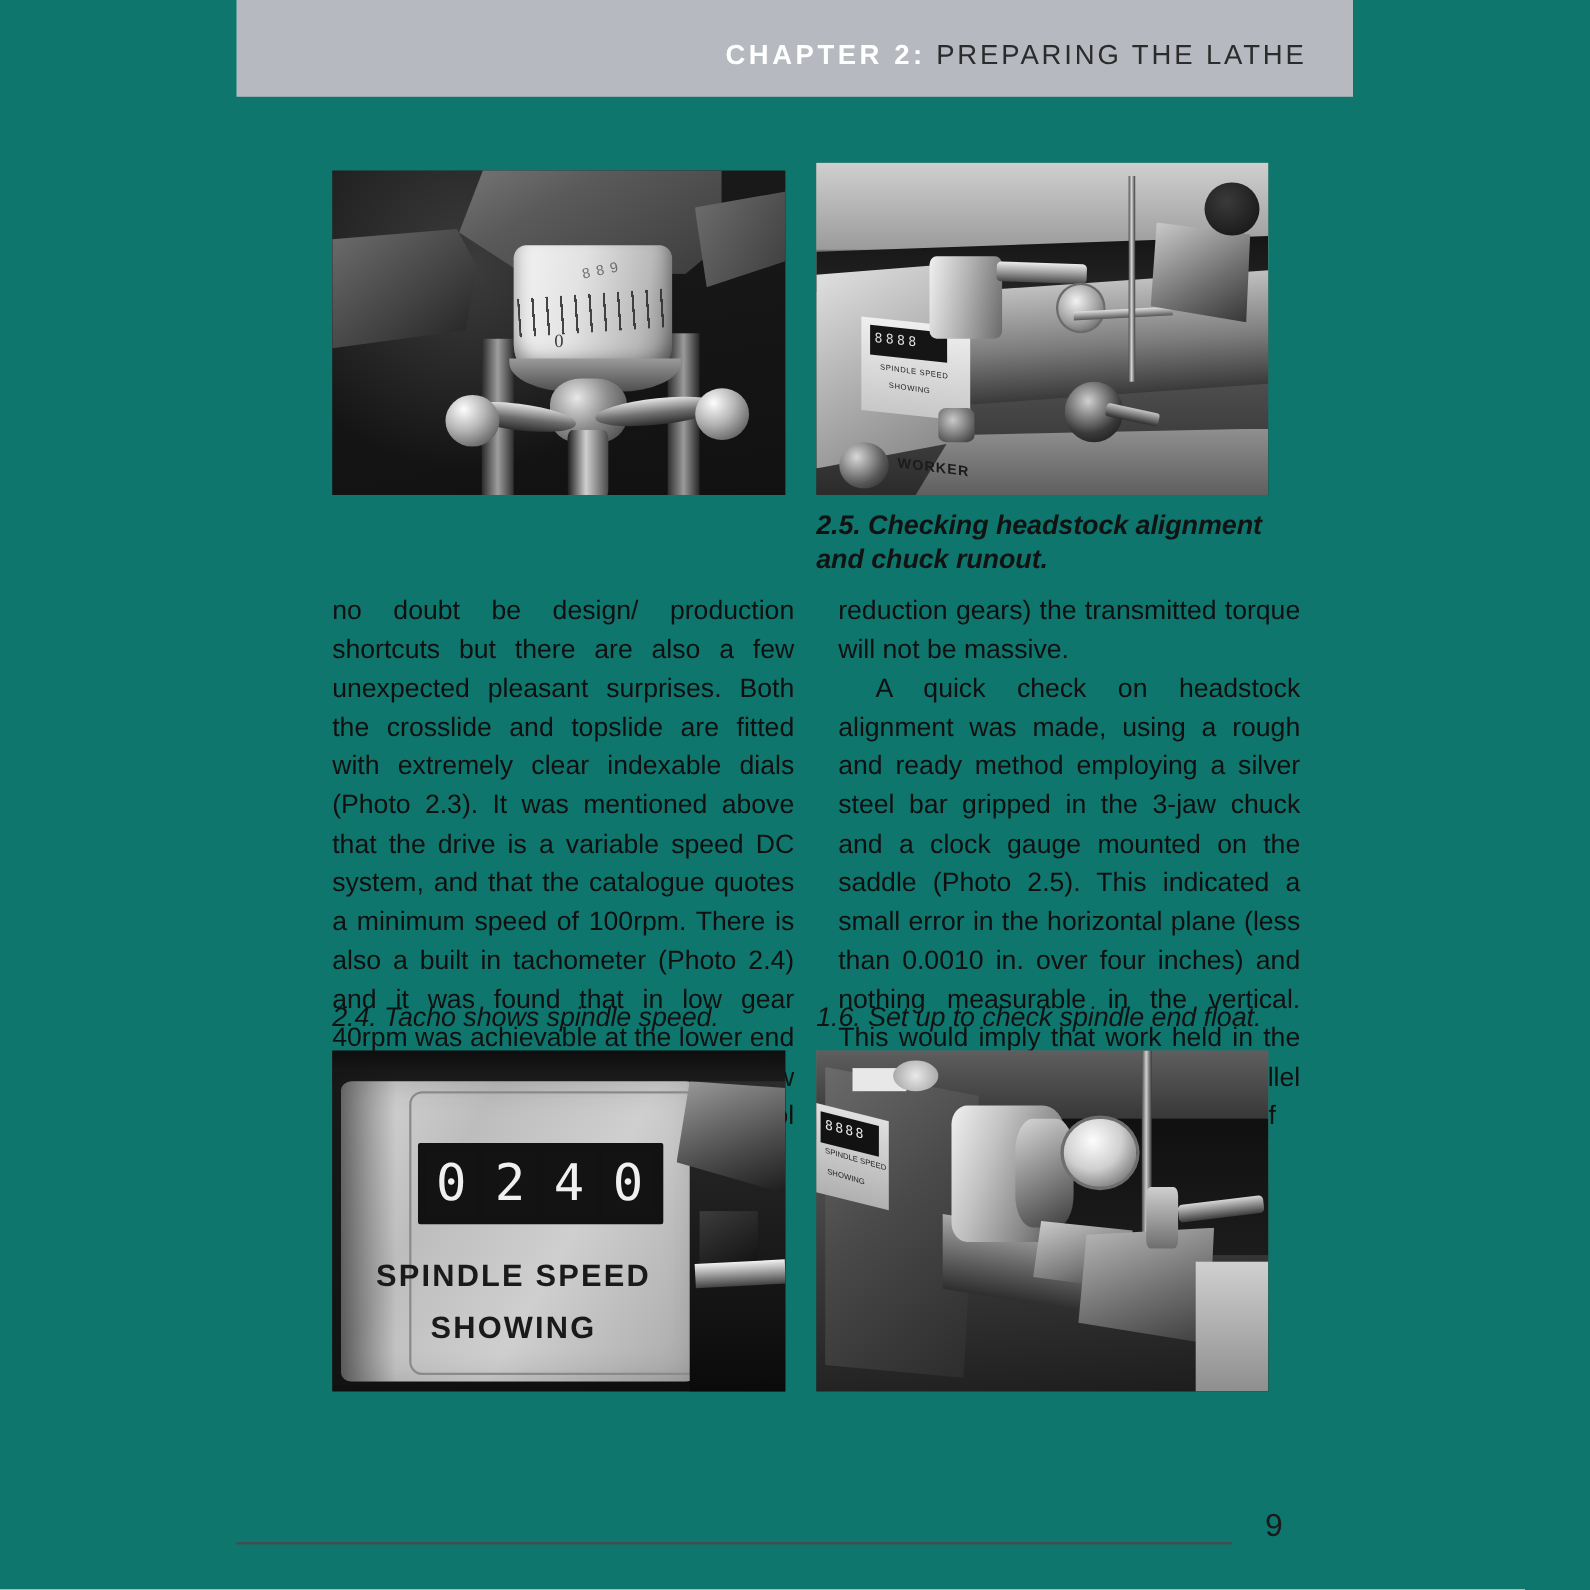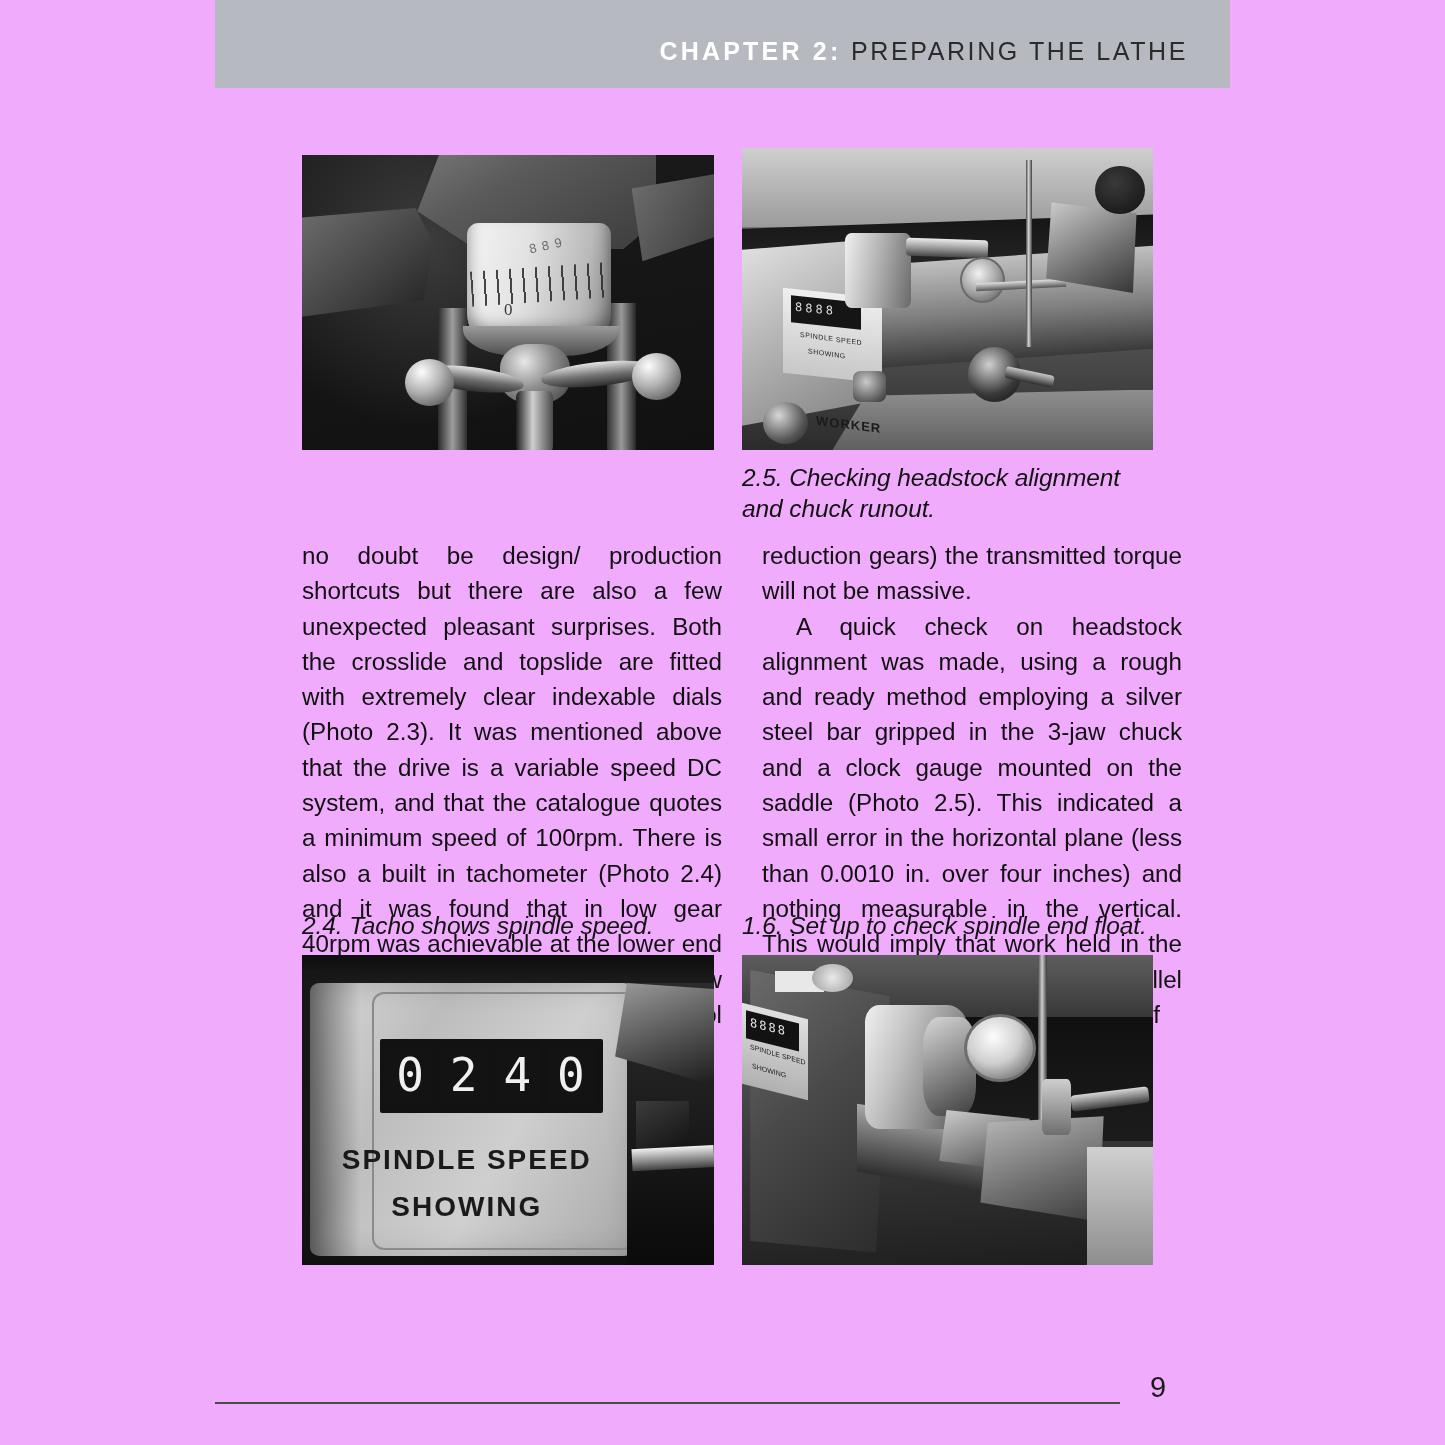--- a/index.html
+++ b/index.html
@@ -15,21 +15,21 @@
     font-family: "Liberation Sans", sans-serif;
     overflow: hidden;
   }
 
   
   #page {
     position: absolute;
     left: 0; top: 0;
     width: 1445px;
     height: 1445px;
-    background: #f0abfc;
+    background: #0f766e;
   }
 
   
   #header-bar {
     position: absolute;
     left: 215px;
     top: 0px;
     width: 1015px;
     height: 88px;
     background: #b6b9bf;
@@ -456,21 +456,21 @@
   .caption {
     position: absolute;
     font-family: "Liberation Sans", sans-serif;
     font-style: italic;
     font-size: 24.5px;
     line-height: 31px;
     color: #121212;
     letter-spacing: -0.1px;
   }
   #caption-2-3 { left: 302px; top: 462px; width: 412px; }
-  #caption-2-5 { left: 742px; top: 462px; width: 420px; }
+  #caption-2-5 { left: 742px; top: 462px; width: 420px; font-weight: bold; }
   #caption-2-4 { left: 302px; top: 910px; width: 412px; }
   #caption-2-6 { left: 742px; top: 910px; width: 420px; }
 
   
   .body-col {
     position: absolute;
     width: 420px;
     font-family: "Liberation Sans", sans-serif;
     font-size: 24.2px;
     line-height: 35.3px;

